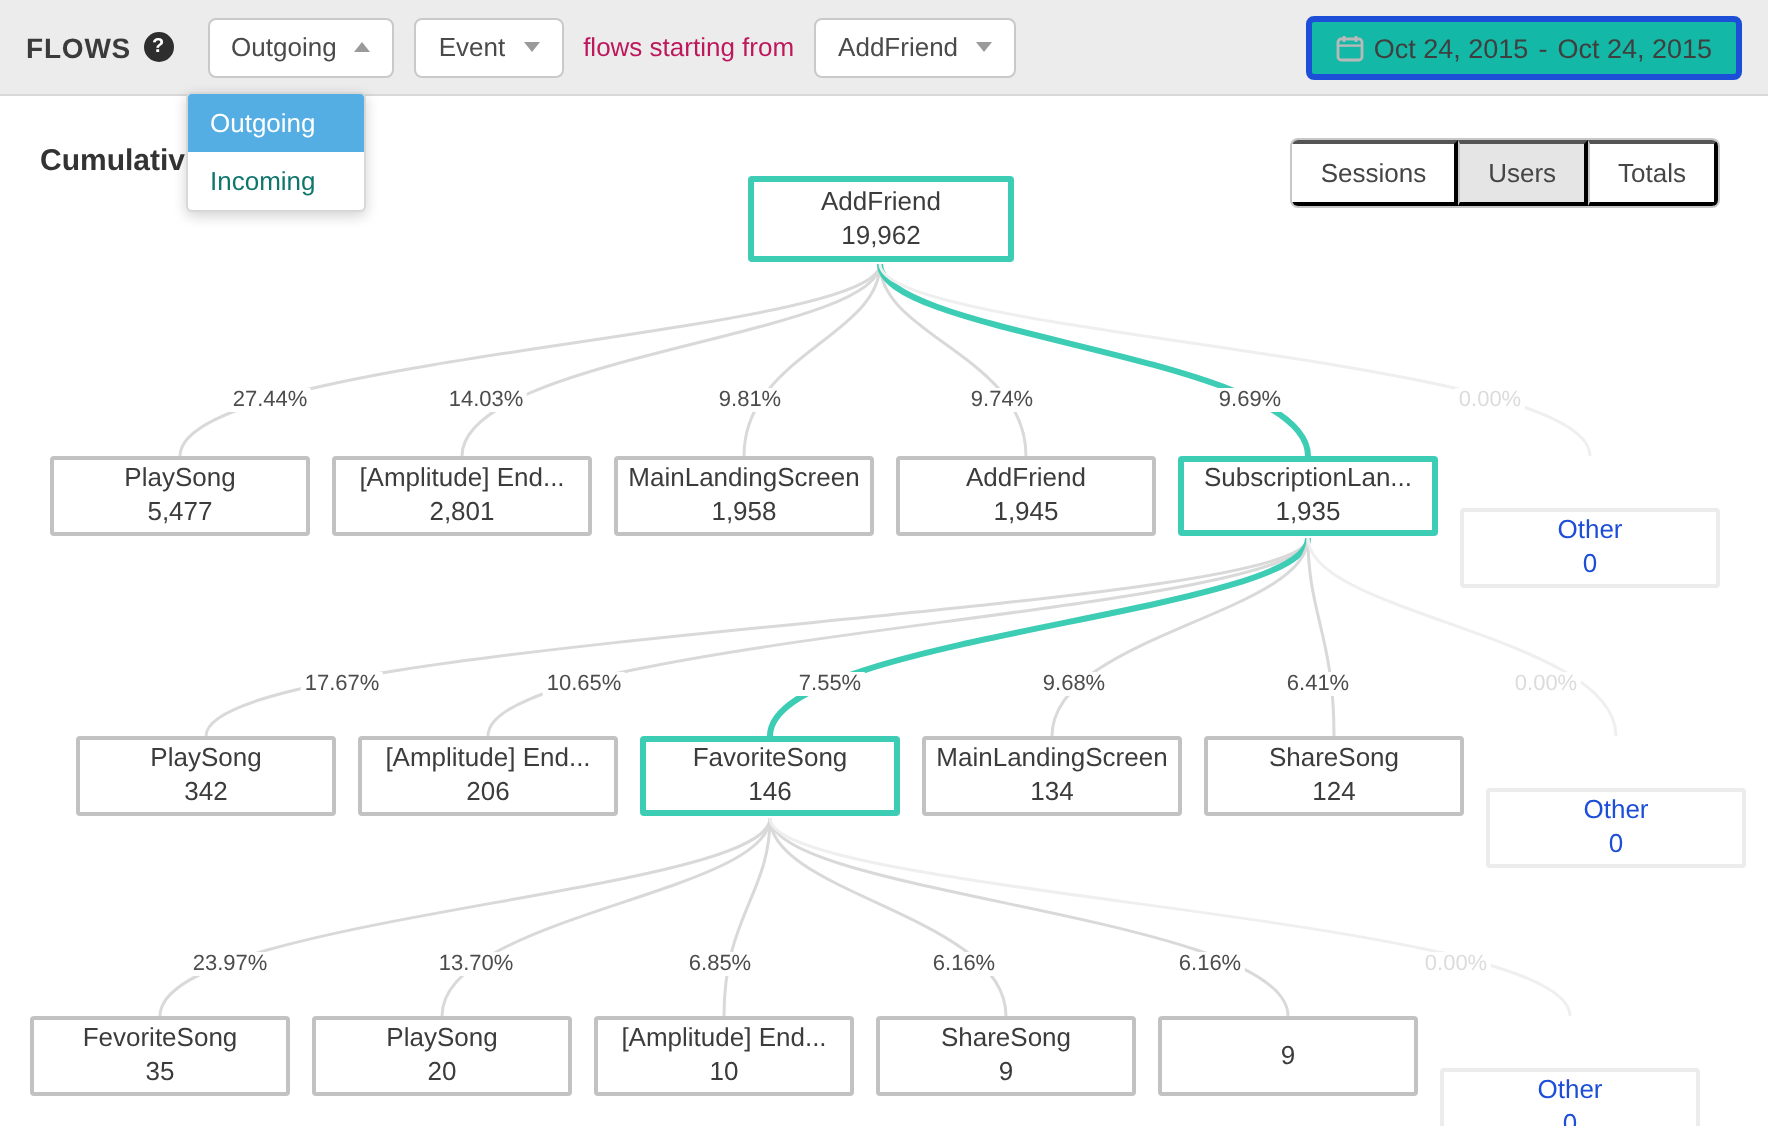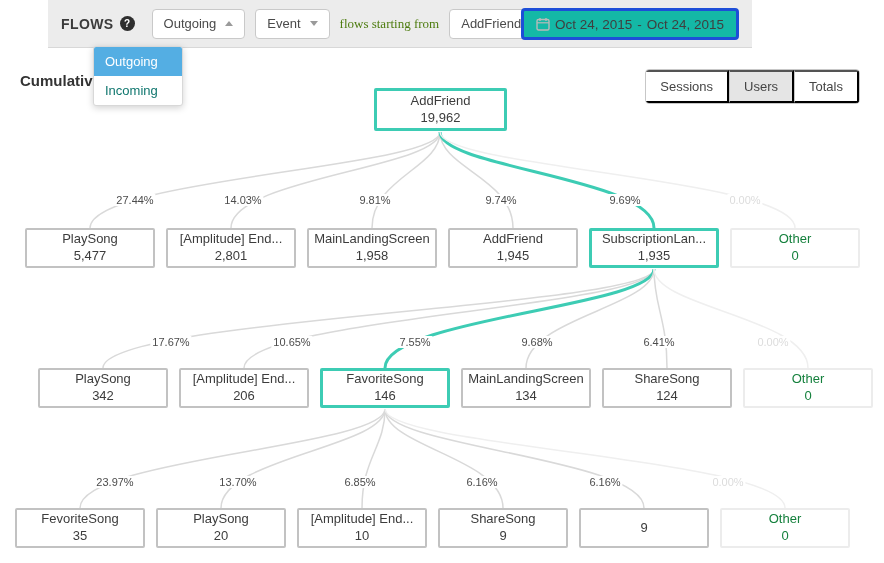--- a/index.html
+++ b/index.html
@@ -4,38 +4,38 @@
 <style>
   * { box-sizing: border-box; }
   html,body { margin:0; padding:0; }
   body {
     width:884px; height:563px; position:relative; overflow:hidden;
     background:#ffffff; font-family:"Liberation Sans", sans-serif; color:#3c3c3c;
   }
 
   
   .header {
-    position:absolute; top:0; left:0; width:704px; height:48px;
+    position:absolute; top:0; left:0; width:884px; height:48px;
     background:#ececec; border-bottom:1px solid #d8d8d8;
-    display:flex; align-items:center; padding:0 13px; z-index:20;margin-left:48px;
+    display:flex; align-items:center; padding:0 13px; z-index:20;
   }
   .flows-title { font-size:14px; font-weight:bold; color:#3b3b3b; letter-spacing:.4px; }
   .help-icon {
     width:15px; height:15px; border-radius:50%; background:#2e2e2e; color:#fff;
     font-size:10px; font-weight:bold; display:inline-flex; align-items:center;
     justify-content:center; margin-left:6px;
   }
   .dd-btn {
     background:#fff; border:1px solid #c9c9c9; border-radius:4px; height:30px;
     padding:0 11px; display:inline-flex; align-items:center; gap:9px;
     font-size:13px; color:#4a4a4a; cursor:pointer;
   }
   .dd-outgoing { margin-left:17px; }
   .dd-event { margin-left:10px; }
-  .between-text { margin-left:10px; font-size:13px; color:#4d7c0f;font-family:Liberation Serif, serif; }
+  .between-text { margin-left:10px; font-size:13px; color:#be185d; }
   .dd-start { margin-left:10px; }
   .caret-up {
     width:0; height:0; border-left:4px solid transparent; border-right:4px solid transparent;
     border-bottom:5px solid #9a9a9a;
   }
   .caret-down {
     width:0; height:0; border-left:4px solid transparent; border-right:4px solid transparent;
     border-top:5px solid #9a9a9a;
   }
   .date-btn {
@@ -74,21 +74,21 @@
   .link.faded { stroke:#efefef; }
 
   .node {
     position:absolute; width:130px; height:40px; background:#fff;
     border:2px solid #c2c2c2; border-radius:2px; display:flex; flex-direction:column;
     align-items:center; justify-content:center; font-size:13px; color:#3c3c3c;
     line-height:1.3; z-index:5; cursor:pointer; text-align:center; white-space:nowrap;
   }
   .node.root { width:133px; height:43px; }
   .node.hl { border:3px solid #3dccb4; }
-  .node.faded { border-color:#ececec; color:#15803d; }
+  .node.faded { border-color:#ececec; color:#1d4ed8;margin-top:26px; }
 
   .pct {
     position:absolute; transform:translateX(-50%); font-size:11px; color:#4c4c4c;
     background:#fff; padding:0 2px; z-index:4; white-space:nowrap;
   }
   .pct.faded { color:#dcdcdc; }
 </style>
 </head>
 <body>
 

